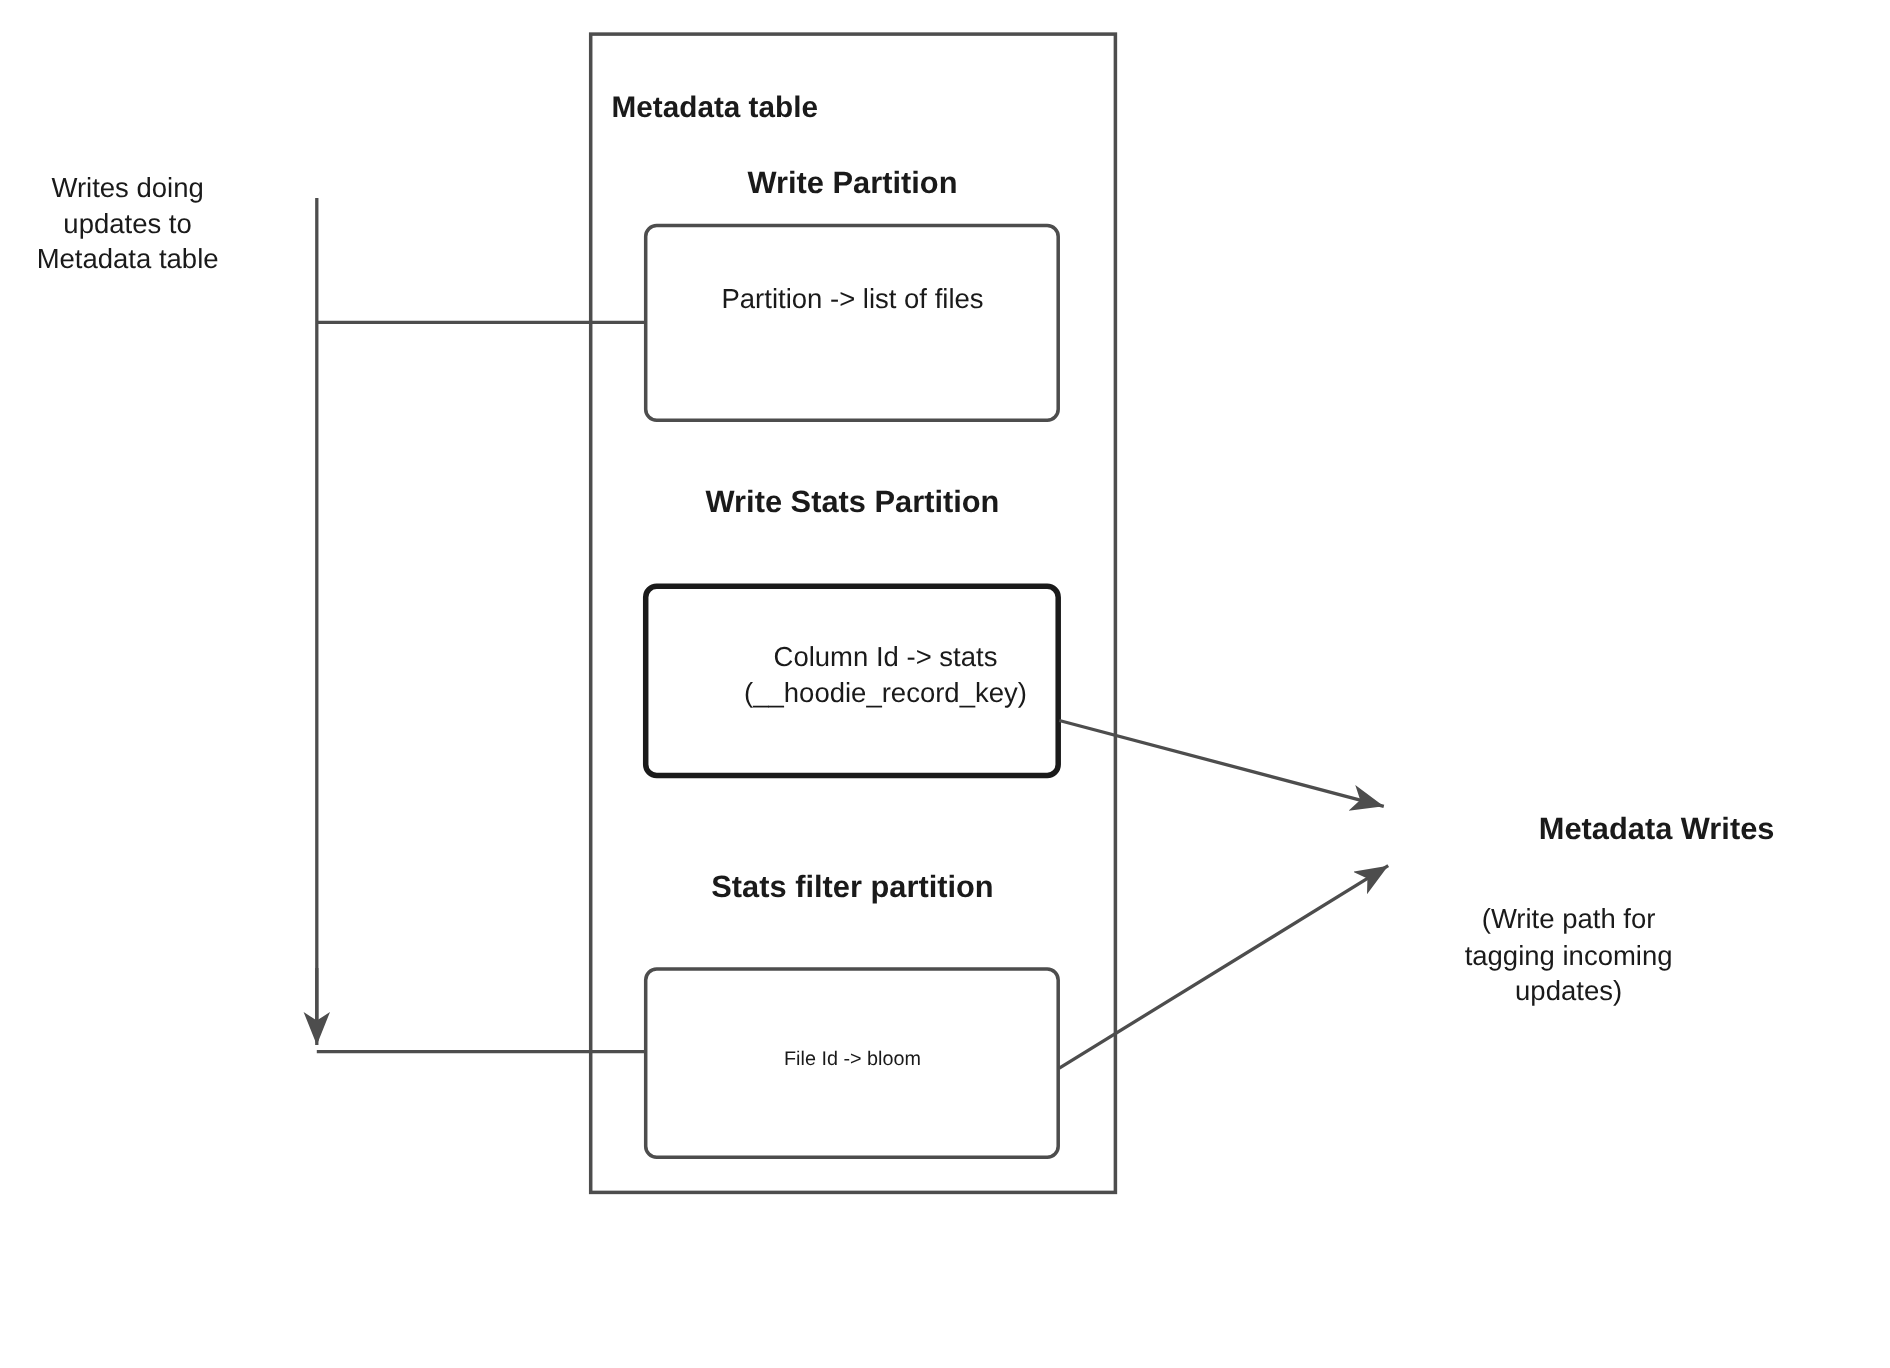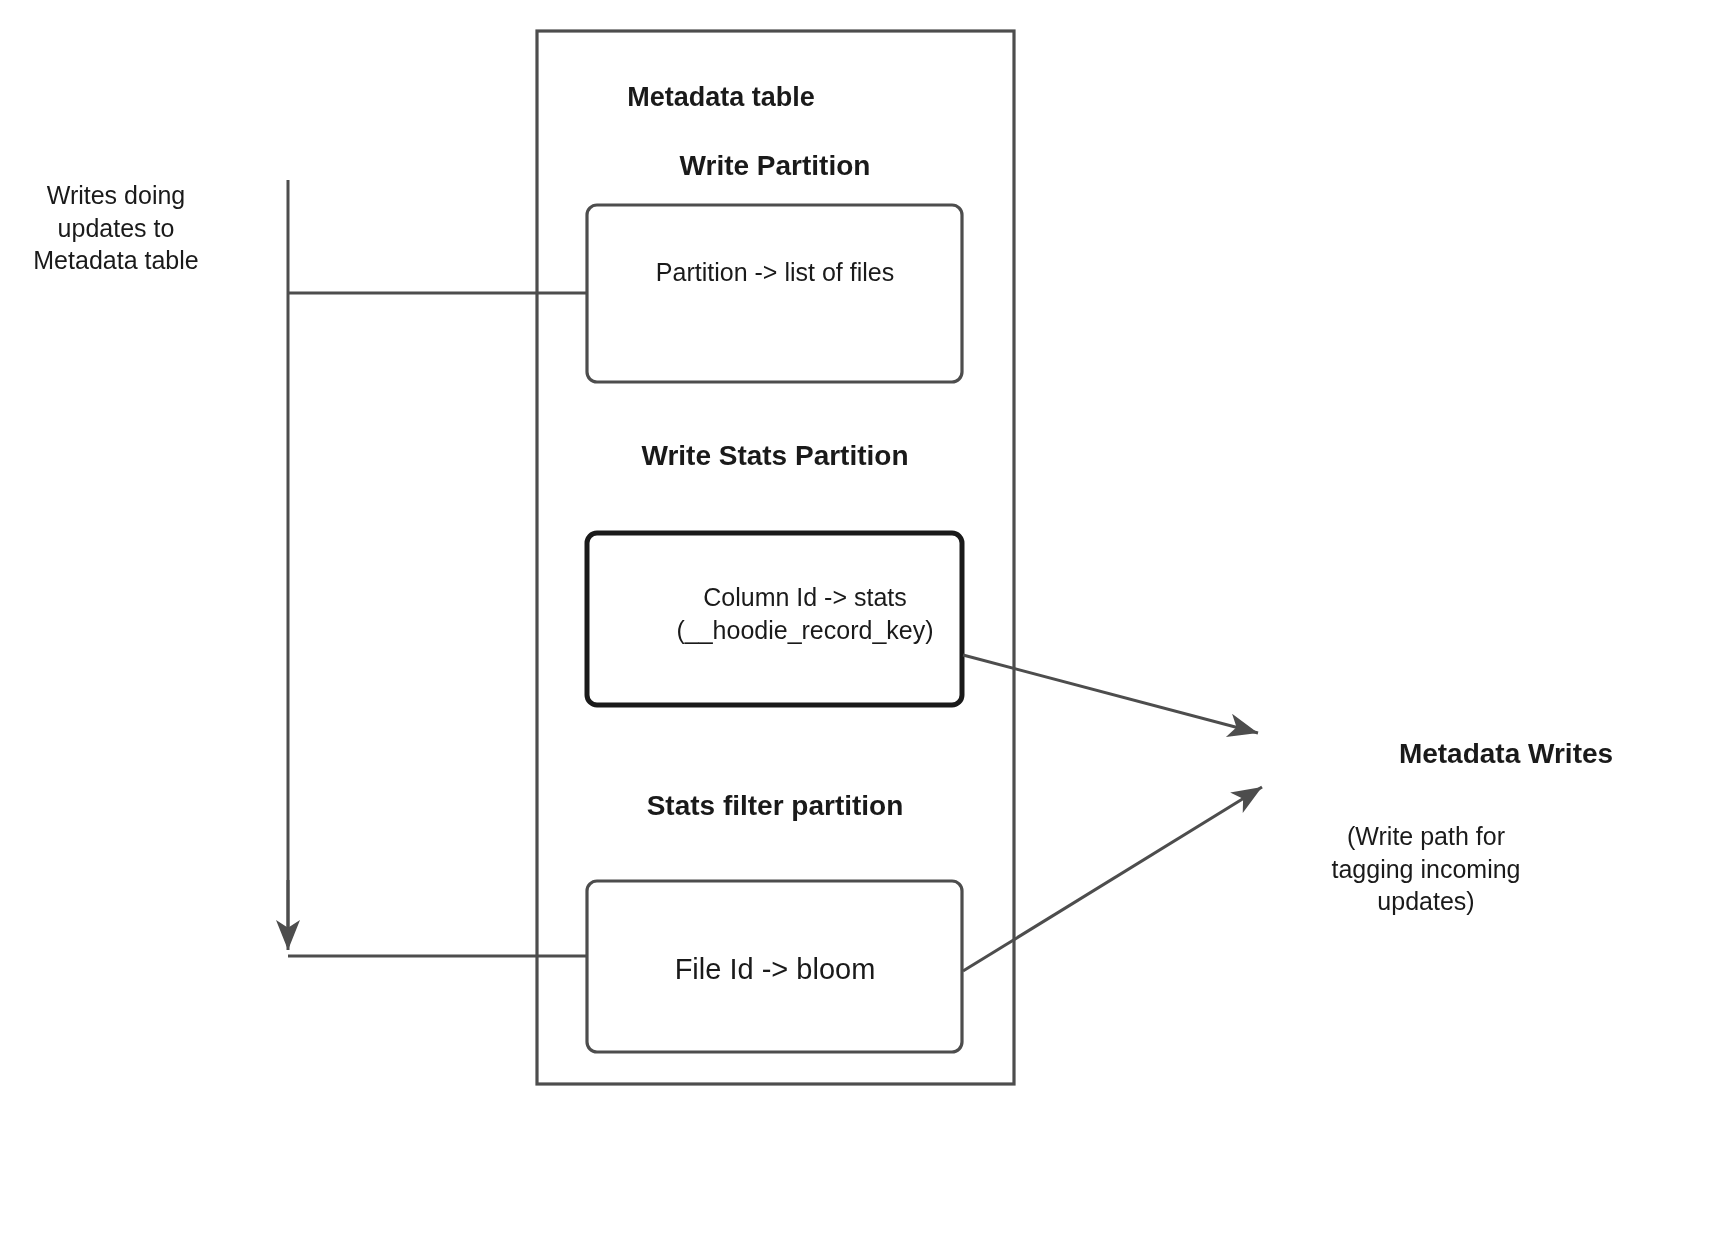--- a/index.html
+++ b/index.html
@@ -36,29 +36,28 @@
   .bold {
     font-weight: bold;
   }
   
   #writes-label {
     left: 6px;
     top: 155px;
     width: 220px;
     font-size: 25px;
     color: #1a1a1a;
-    margin-top: 24px;
   }
   
   #metadata-table-title {
     left: 556px;
     top: 80px;
     width: 330px;
     font-size: 27px;
-    text-align: center;
+    text-align: left;
   }
   
   #files-partition-title {
     left: 585px;
     top: 148px;
     width: 380px;
     font-size: 28px;
   }
   #column-stats-title {
     left: 585px;
@@ -82,21 +81,21 @@
   #colstats-box-text {
     left: 618px;
     top: 581px;
     width: 374px;
     font-size: 25px;
   }
   #bloom-box-text {
     left: 588px;
     top: 951px;
     width: 374px;
-    font-size: 29px;
+    font-size: 18px;
   }
   
   #metadata-index-title {
     left: 1296px;
     top: 736px;
     width: 420px;
     font-size: 28px;
   }
   #metadata-index-caption {
     left: 1306px;

